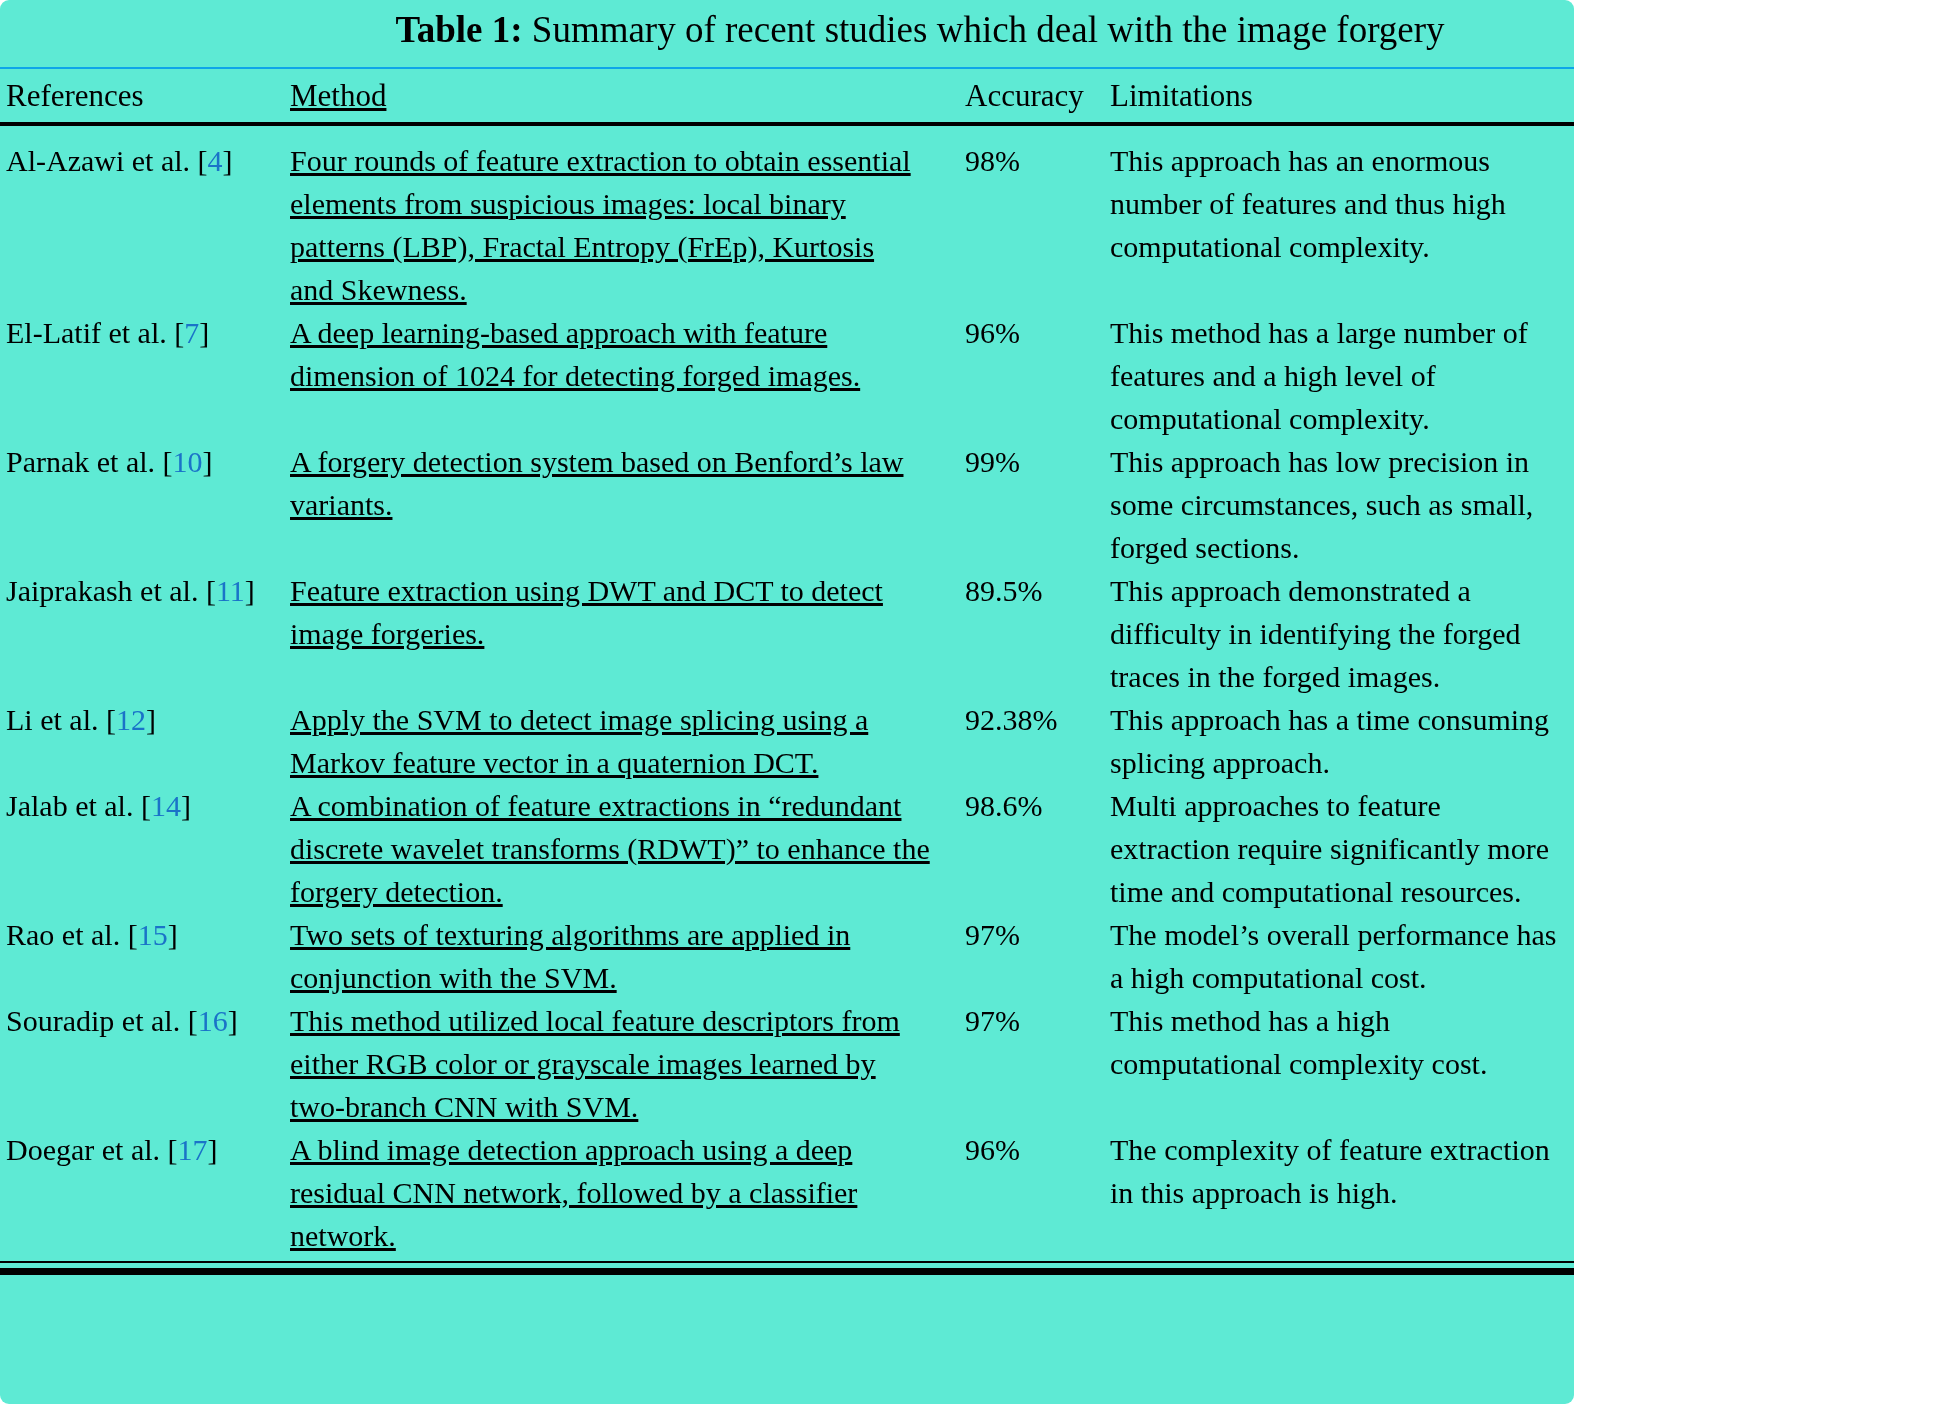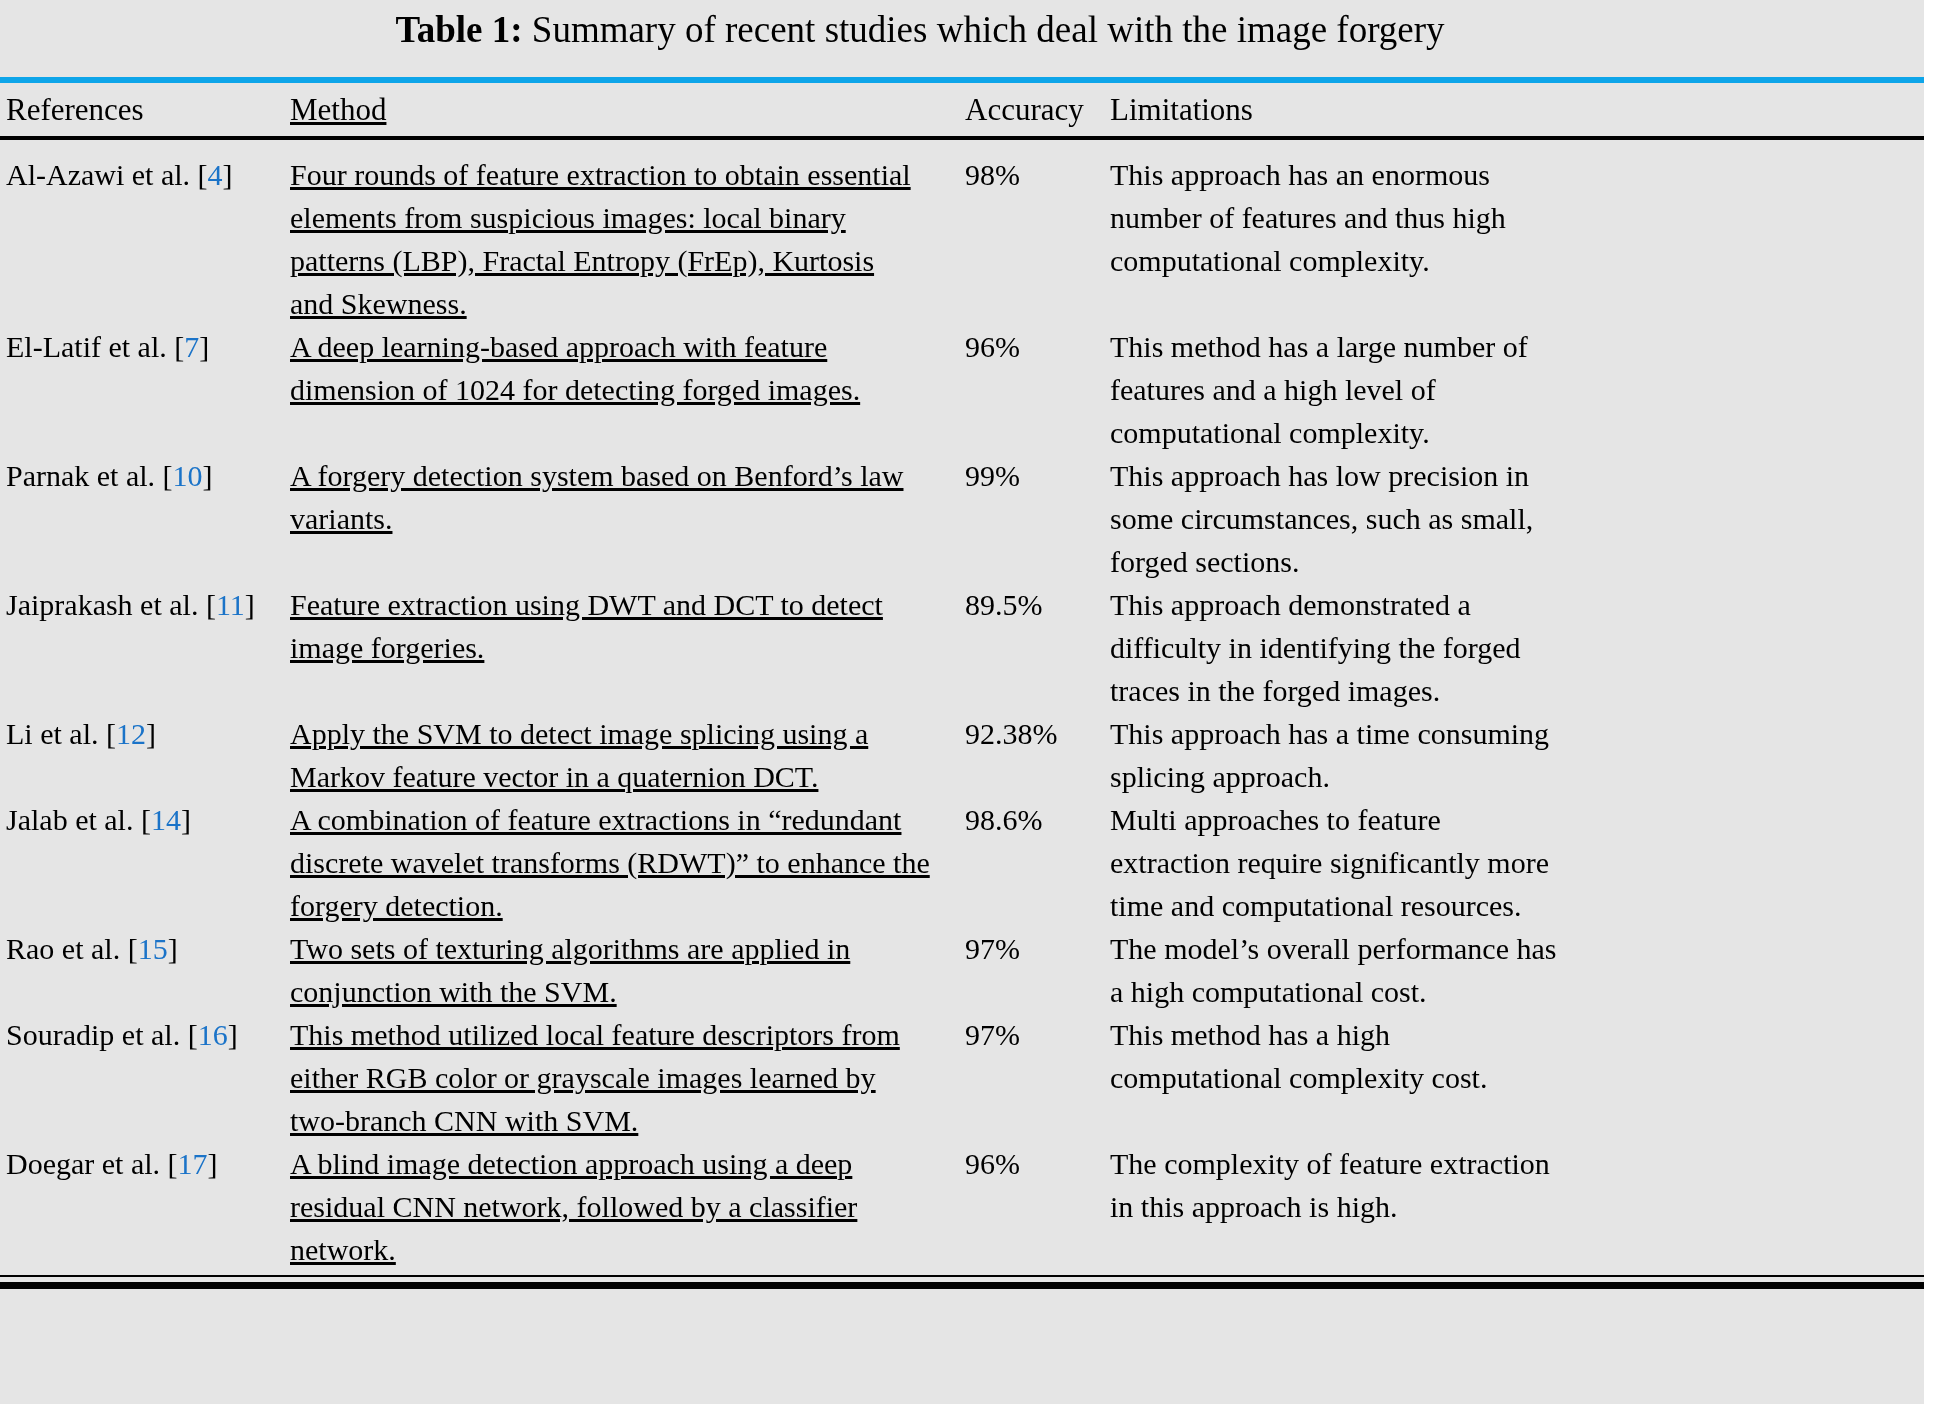--- a/index.html
+++ b/index.html
@@ -2,26 +2,27 @@
 <html><head>
 <meta charset="utf-8">
 <style>
   html, body {
     margin: 0;
     padding: 0;
     background: #ffffff;
   }
   #page {
     position: relative;
-    width: 1924px;
+    width: 1574px;
     height: 1404px;
-    background: #e5e5e5;
+    background: #5eead4;
     color: #000000;
     font-family: "Liberation Serif", "DejaVu Serif", serif;
     overflow: hidden;
+    border-radius: 9px;
   }
   
   .caption-wrap {
     width: 1840px;
     text-align: center;
     padding-top: 2px;
     height: 60px;
   }
   .caption {
     font-size: 37px;
@@ -29,22 +30,22 @@
     white-space: nowrap;
   }
   .caption .cap-prefix { font-weight: bold; }
   .caption .cap-text { font-weight: normal; }
   
   table.summary {
     width: 1954px;
     table-layout: fixed;
     border-collapse: collapse;
     border-spacing: 0;
-    margin-top: 15px;
-    border-top: 6px solid #0ea5e9;
+    margin-top: 5px;
+    border-top: 2px solid #0ea5e9;
   }
   col.c-ref { width: 290px; }
   col.c-method { width: 675px; }
   col.c-acc { width: 145px; }
   col.c-lim { width: 844px; }
   thead td {
     font-size: 31px;
     height: 53px;
     vertical-align: middle;
     border-bottom: 4px solid #000000;

